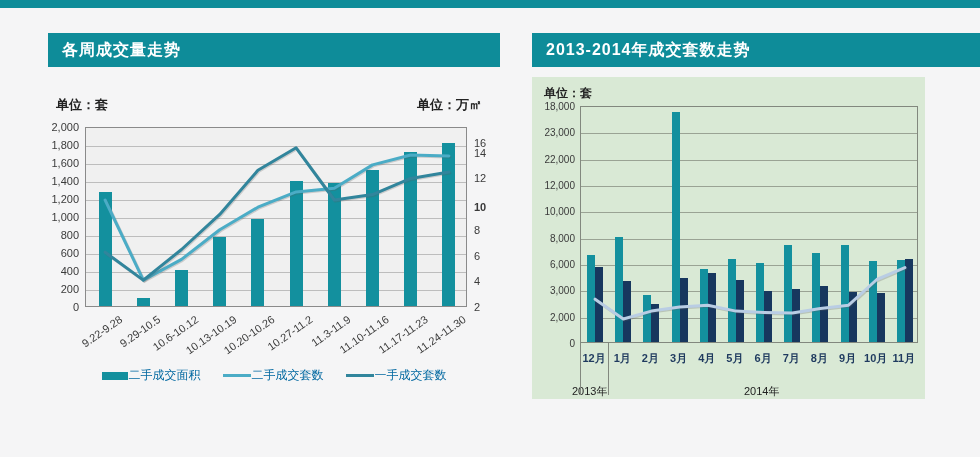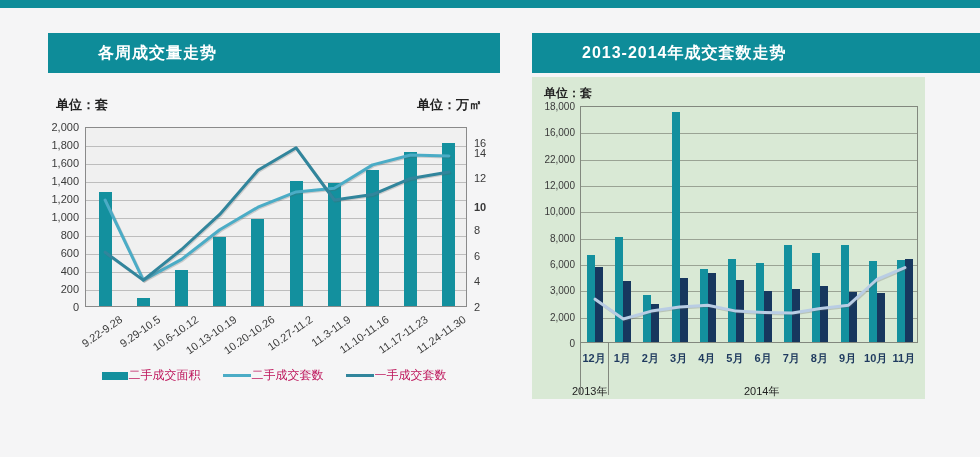--- a/index.html
+++ b/index.html
@@ -1,34 +1,34 @@
 <!DOCTYPE html>
 <html><head>
 <meta charset="utf-8">
 <style>
   * { margin:0; padding:0; box-sizing:border-box; }
   body { background:#e9e9e9; }
   .page { position:relative; width:980px; height:457px; background:#f5f5f6; overflow:hidden;
           font-family:"Liberation Sans", sans-serif; color:#333; }
   .top-strip { position:absolute; left:0; top:0; width:980px; height:8px; }
   .card { position:absolute; }
-  .banner { position:absolute; left:0; top:0; height:40px; width:100%; display:flex; align-items:center;padding-left:36px; }
+  .banner { position:absolute; left:0; top:0; height:34px; width:100%; display:flex; align-items:center; }
   .banner h2 { color:#fff; font-size:16px; font-weight:bold; padding-left:14px; letter-spacing:1px; }
   .unit { position:absolute; font-size:13px; font-weight:bold; color:#222; }
   .plot { position:absolute; background:#f0f0f0; border:1px solid #8a8a8a; }
   .plot2 { position:absolute; border:1px solid #82887e; }
   .gridline { position:absolute; left:0; width:100%; height:1px; }
   .ytick { position:absolute; font-size:11px; color:#3a3a3a; white-space:nowrap; }
   .bar { position:absolute; bottom:0; }
   .xlab { position:absolute; font-size:11px; color:#3a3a3a; white-space:nowrap;
           transform:rotate(-35deg); transform-origin:100% 0; }
   .month { position:absolute; font-size:11px; font-weight:bold; color:#1f3a5f; text-align:center; }
   .legend { position:absolute; display:flex; align-items:center; }
   .legend .item { display:flex; align-items:center; margin:0 11px; }
-  .legend .lab { font-size:12px; color:#be185d; margin-left:1px; white-space:nowrap; }
+  .legend .lab { font-size:12px; color:#0369a1; margin-left:1px; white-space:nowrap; }
   .legend2 .lab { font-size:11px; }
   svg.lines { position:absolute; left:0; top:0; overflow:visible; }
   svg.lines polyline { fill:none; filter:drop-shadow(1px 1px 0 rgba(90,90,90,.25)); }
   .vsep { position:absolute; width:1px; background:#82887e; }
   .year { position:absolute; font-size:11px; color:#222; }
   .source { position:absolute; font-size:13px; font-weight:600; color:#1a1a1a; }
   .green-panel { position:absolute; }
 </style>
 </head>
 <body>
@@ -153,21 +153,21 @@
           <div class="bar" style="left: 267.583px; width: 8px; height: 50px; background: rgb(23, 55, 94);"></div>
           <div class="bar" style="left: 295.75px; width: 8px; height: 49.4px; background: rgb(23, 55, 94);"></div>
           <div class="bar" style="left: 323.917px; width: 8px; height: 82.9px; background: rgb(23, 55, 94);"></div>
           <svg class="lines" width="338" height="237">
             <polyline points="14.1,192.2 42.3,212.0 70.4,204.1 98.6,200.1 126.8,198.2 154.9,204.1 183.1,205.4 211.3,206.1 239.4,201.4 267.6,198.2 295.8,172.5 323.9,160.6" stroke="#b9cde4" stroke-width="3" stroke-linejoin="round" stroke-linecap="round"></polyline>
           </svg>
         </div>
       <div class="year" style="left:40px; top:307px;">2013年</div>
       <div class="year" style="left:212px; top:307px;">2014年</div>
     <div class="ytick" style="right: 350px; top: 24px; font-size: 10px;">18,000</div>
-        <div class="ytick" style="right: 350px; top: 50.3333px; font-size: 10px;">16,000</div>
+        <div class="ytick" style="right: 350px; top: 50.3333px; font-size: 10px;">23,000</div>
         <div class="ytick" style="right: 350px; top: 76.6667px; font-size: 10px;">22,000</div>
         <div class="ytick" style="right: 350px; top: 103px; font-size: 10px;">12,000</div>
         <div class="ytick" style="right: 350px; top: 129.333px; font-size: 10px;">10,000</div>
         <div class="ytick" style="right: 350px; top: 155.667px; font-size: 10px;">8,000</div>
         <div class="ytick" style="right: 350px; top: 182px; font-size: 10px;">6,000</div>
         <div class="ytick" style="right: 350px; top: 208.333px; font-size: 10px;">3,000</div>
         <div class="ytick" style="right: 350px; top: 234.667px; font-size: 10px;">2,000</div>
         <div class="ytick" style="right: 350px; top: 261px; font-size: 10px;">0</div>
         <div class="month" style="left: 48px; top: 274px; width: 28.1667px;">12月</div>
         <div class="month" style="left: 76.1667px; top: 274px; width: 28.1667px;">1月</div>

